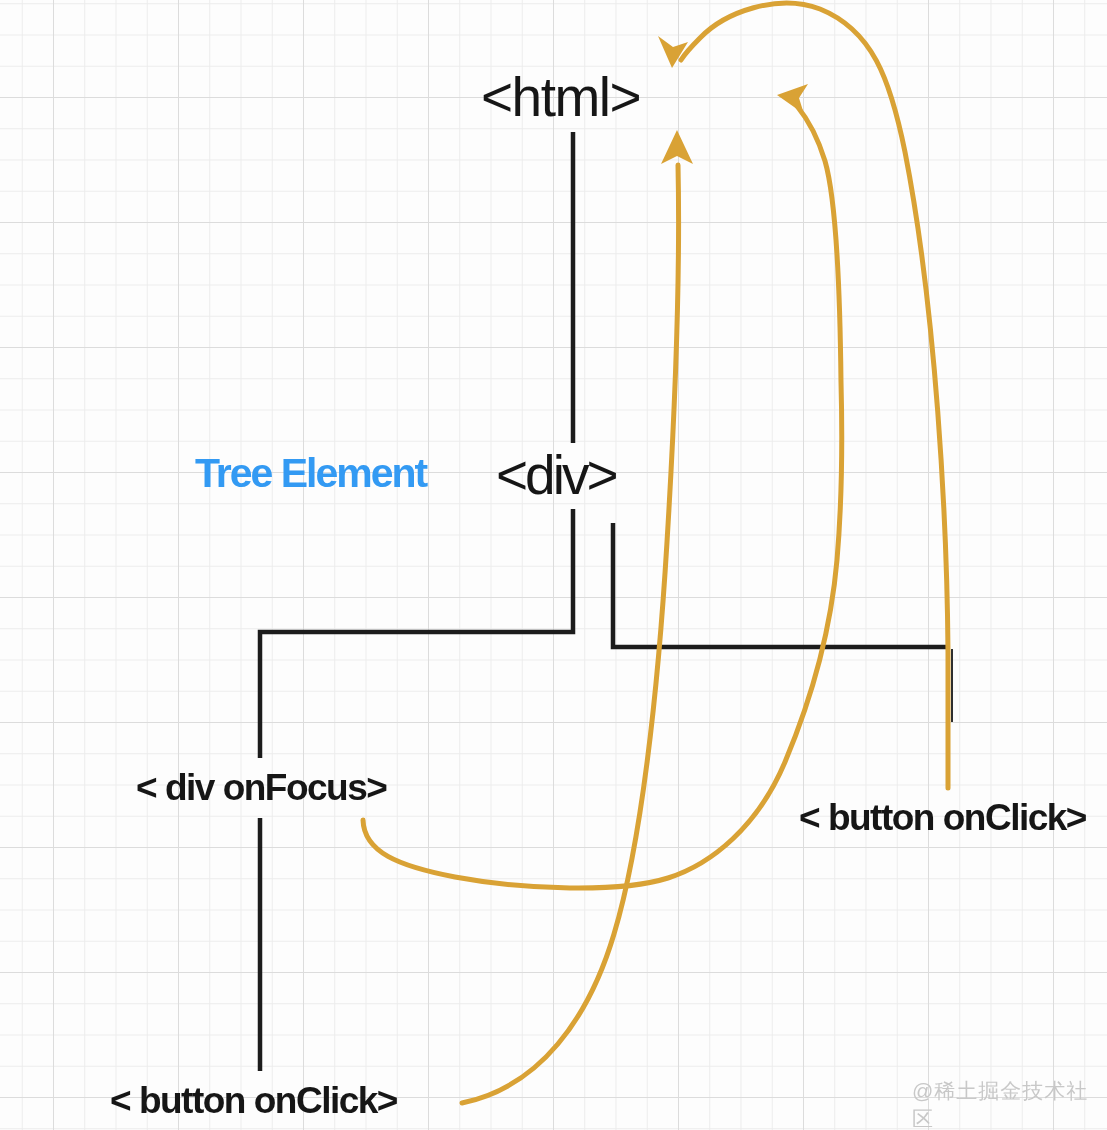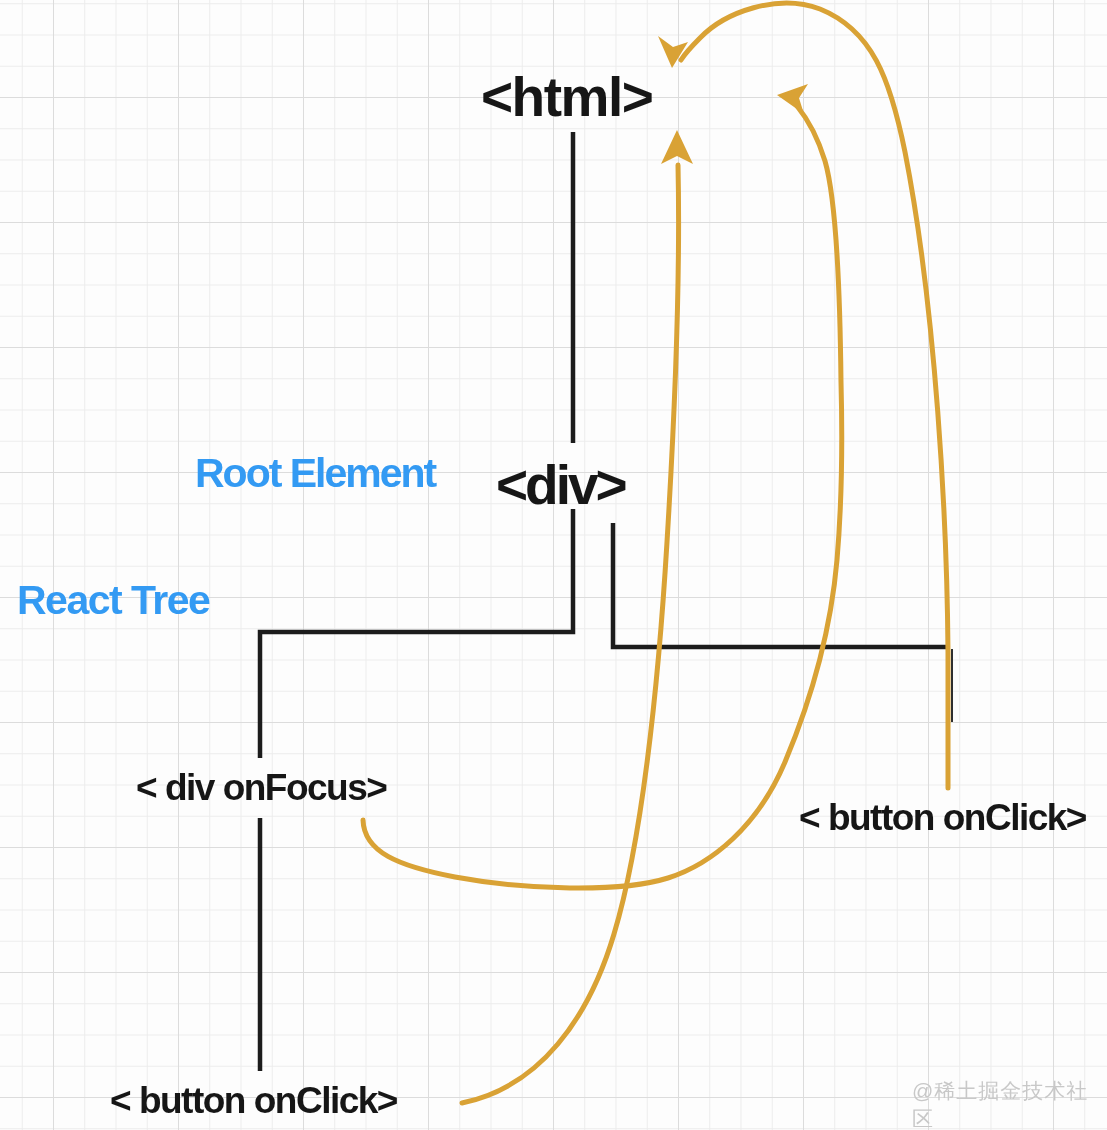--- a/index.html
+++ b/index.html
@@ -14,21 +14,21 @@
       linear-gradient(to bottom, #dcdcdc 1.5px, transparent 1.5px),
       linear-gradient(to right, #ececec 1px, transparent 1px),
       linear-gradient(to bottom, #ececec 1px, transparent 1px);
     background-size: 125px 125px, 125px 125px, 31.25px 31.25px, 31.25px 31.25px;
     background-position: 53px 97px, 53px 97px, 21.75px 3.25px, 21.75px 3.25px;
     font-family: "Liberation Sans", sans-serif;
   }
   .overlay { position: absolute; left: 0; top: 0; width: 1107px; height: 1130px; }
   .lbl { position: absolute; white-space: nowrap; line-height: 1; }
   .tag { color: #161616; font-weight: 600; letter-spacing: -1.5px; }
-  .tag-big { color: #161616; font-weight: 700; font-size: 55px; }
+  .tag-big { color: #161616; font-weight: 400; font-size: 55px; }
   .blue { color: #339af3; font-weight: 600; }
   .tree-edge { fill: none; stroke-width: 4.5; stroke-linecap: butt; stroke-linejoin: miter; }
   .event-path { fill: none; stroke-width: 5; stroke-linecap: round; }
   .watermark { position: absolute; left: 912px; top: 1077px; font-size: 21px; color: #c8c8c8; letter-spacing: 1px; }
 </style>
 </head>
 <body>
 
 <div class="canvas">
 
@@ -45,27 +45,26 @@
 
     <path class="event-path" d="M363,820 C364,852 398,866 455,877 C525,890 620,893 668,878 C712,864 758,826 785,762 C806,712 830,640 837,560 C843,490 842,420 841,382 C840,290 836,199 825,161 C817,135 806,117 797,106" stroke="#d9a235"></path>
     <polygon points="777,95 808,84 799,98 804,114" fill="#d9a235"></polygon>
 
     <path class="event-path" d="M948,788 L948,652 C947,520 936,310 905,152 C890,78 872,30 820,9 C778,-7 725,12 700,38 C693,45 686,52 681,60" stroke="#d9a235"></path>
     <polygon points="672,68 658,36 673,47 688,42" fill="#d9a235"></polygon>
   </svg>
 
   <div class="lbl tag-big" style="left:481px; top:70px; letter-spacing:-1.5px;">&lt;html&gt;</div>
 
-  <div class="lbl tag-big" style="left:496px; top:448px; letter-spacing:-3px;margin-top:10px;">&lt;div&gt;</div>
+  <div class="lbl tag-big" style="left:496px; top:448px; letter-spacing:-3px;">&lt;div&gt;</div>
 
   <div class="lbl tag" style="left:126px; top:769px; font-size:37px;margin-left:10px;">&lt; div onFocus&gt;</div>
 
   <div class="lbl tag" style="left:799px; top:799px; font-size:37px;">&lt; button onClick&gt;</div>
 
   <div class="lbl tag" style="left:110px; top:1082px; font-size:37px;">&lt; button onClick&gt;</div>
 
-  <div class="lbl blue" style="left:195px; top:453px; font-size:41px; letter-spacing:-2px;">Root Element</div>
+  <div class="lbl blue" style="left:195px; top:453px; font-size:41px; letter-spacing:-2px;">Tree Element</div>
 
-  <div class="lbl blue" style="left:17px; top:580px; font-size:41px; letter-spacing:-1.5px;">React Tree</div>
 
   <div class="watermark">@稀土掘金技术社区</div>
 
 </div>
 
 </body></html>

